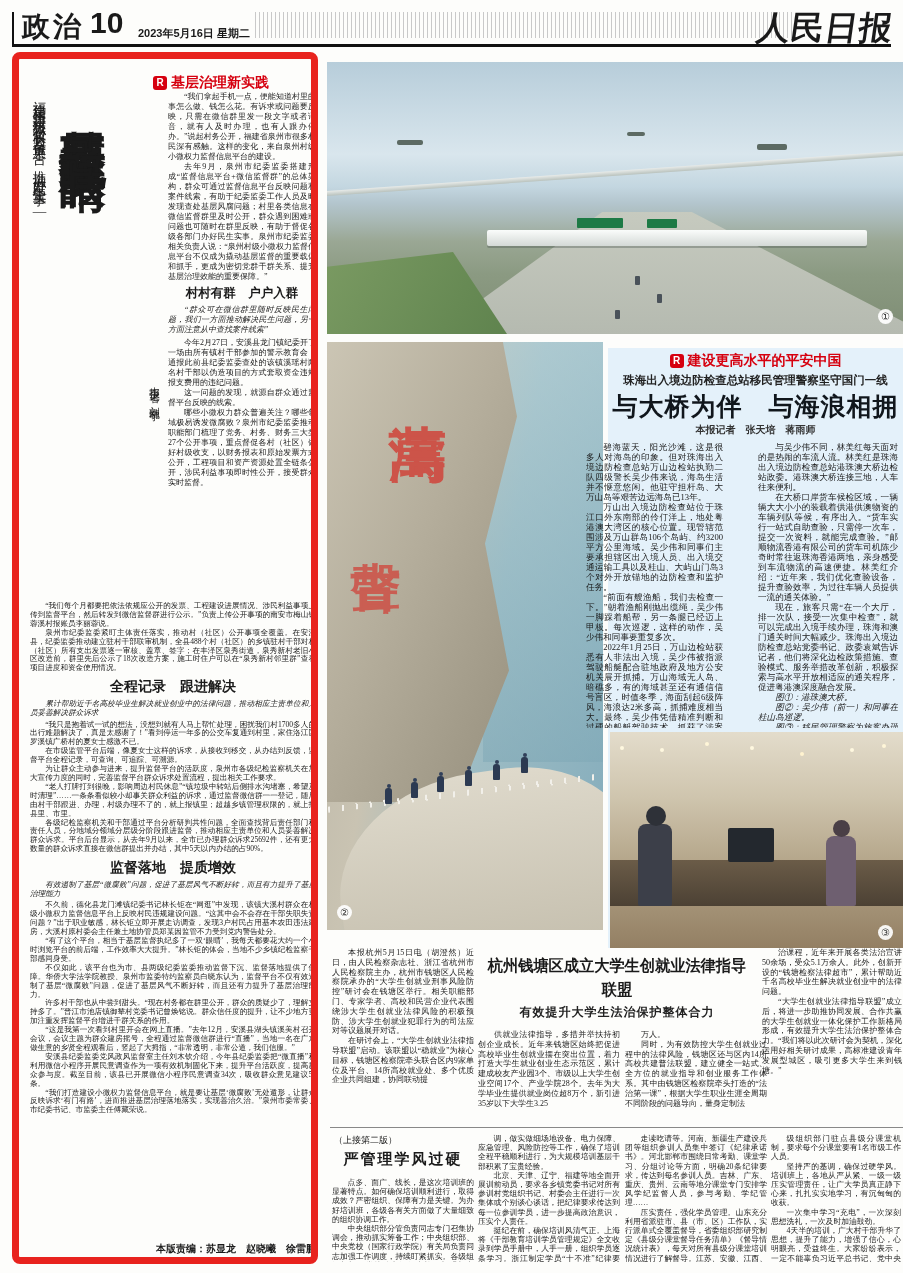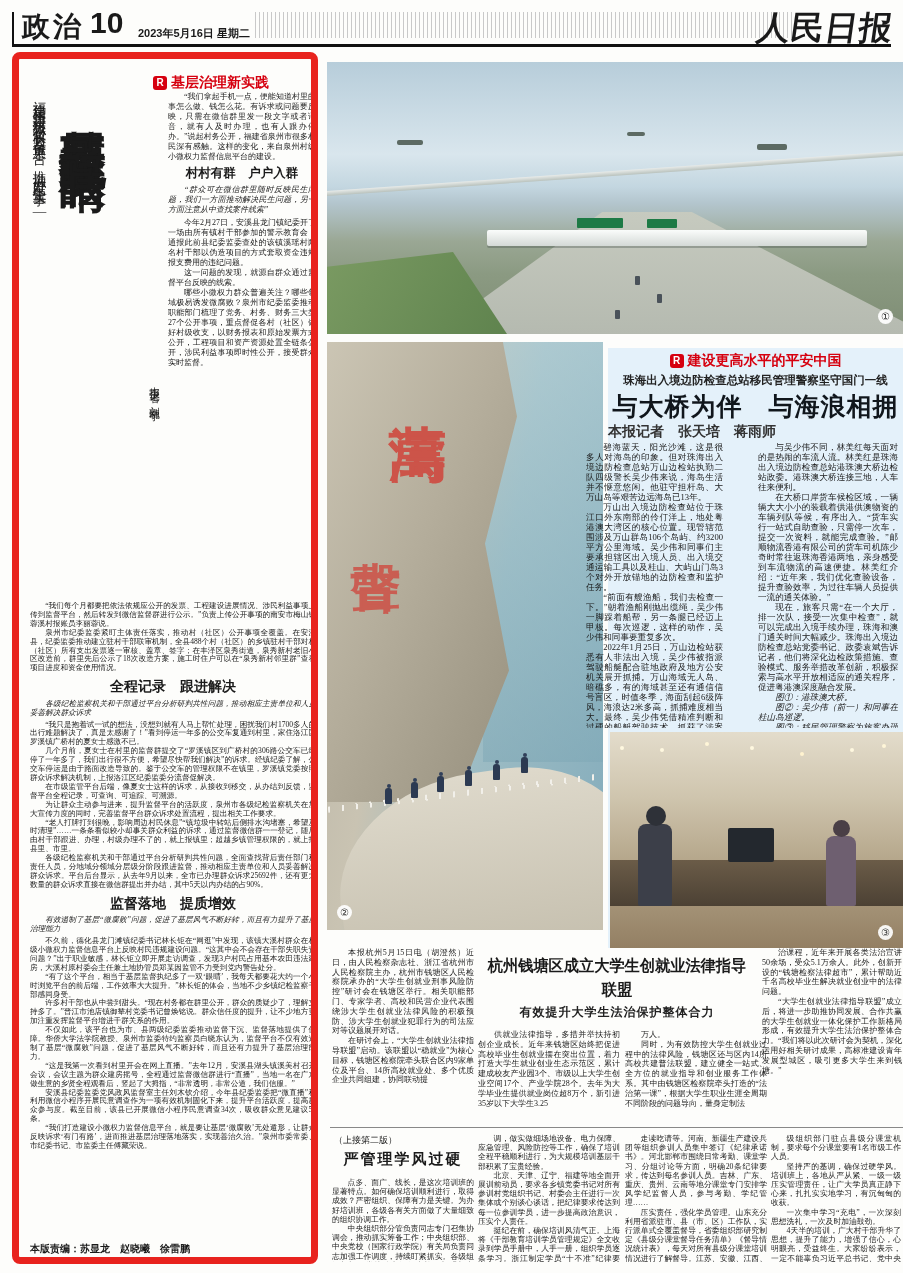--- a/index.html
+++ b/index.html
@@ -42,21 +42,21 @@
     margin-right:4px; vertical-align:1px; }
 
   .flow { position:absolute; overflow:hidden; text-align:justify; }
   .flow p { text-indent:2em; }
   .narrow { font-size:8px; line-height:10px; }
   .wide { font-size:7.6px; line-height:8.9px; }
   .inline-head { text-align:center; font-weight:bold; font-size:12.5px; line-height:1.25;
     font-family:"Liberation Sans","DejaVu Sans",sans-serif; margin:4px 0 3px; }
   .wide .inline-head { font-size:14px; margin:5px 0 4px; }
   .intro { font-style:italic; color:#222; text-indent:2em; margin-bottom:3px; }
-  .page-footer { position:absolute; left:30px; top:1242px; width:286px; text-align:left;
+  .page-footer { position:absolute; left:30px; top:1242px; width:286px; text-align:right;
     font-weight:bold; font-size:10px; font-family:"Liberation Sans",sans-serif; }
 
   
   .photo { position:absolute; overflow:hidden; }
   .marker { position:absolute; width:15px; height:15px; border-radius:50%;
     background:rgba(255,255,255,.92); color:#333; font:10px/15px "Liberation Sans",sans-serif;
     text-align:center; }
 
   
   .p1 { left:327px; top:62px; width:576px; height:272px;
@@ -104,22 +104,22 @@
   .p3 .head { position:absolute; background:#2e3138; border-radius:50%; }
 
   
   .blue-panel { position:absolute; left:608px; top:348px; width:295px; height:600px; background:#e4f1fa; }
   .ra-kicker { position:absolute; left:608px; top:352px; width:295px; text-align:center;
     font-weight:bold; color:#d6000f; font-family:"Liberation Sans",sans-serif; font-size:14px; }
   .ra-sub { position:absolute; left:608px; top:373px; width:295px; text-align:center;
     font-weight:bold; font-size:11.5px; font-family:"Liberation Sans",sans-serif; color:#222; }
   .ra-headline { position:absolute; left:608px; top:390px; width:295px; text-align:center;
     font-weight:bold; font-size:25px; letter-spacing:1px; font-family:"Liberation Sans",sans-serif; color:#10161c; }
-  .ra-byline { position:absolute; left:608px; top:423px; width:295px; 
-    font-size:14px; font-weight:bold; color:#333; }
+  .ra-byline { position:absolute; left:608px; top:423px; width:295px; text-align:center;
+    font-size:10px; font-weight:bold; color:#333; }
   .ra-col { font-size:8.6px; line-height:10px; }
   .captions p { font-style:italic; }
 
   
   .hz-headline { position:absolute; left:478px; top:954px; width:278px; text-align:center;
     font-weight:bold; font-size:16px; line-height:1.5; font-family:"Liberation Sans",sans-serif;
     transform:scaleX(.95); transform-origin:center; }
   .hz-sub { position:absolute; left:478px; top:1004px; width:278px; text-align:center;
     font-weight:bold; font-size:12px; letter-spacing:1px; font-family:Liberation Mono, monospace; color:#222; }
   .hz-col { font-size:8px; line-height:9.8px; }
@@ -151,52 +151,52 @@
   <div class="v-headline">基层监督执纪多了一双『眼睛』</div>
   <div class="v-byline">本报记者　刘晓宇</div>
 
   <div class="col-kicker" style="left:153px;top:74px;font-size:14px;">
     <span class="rbadge">R</span><span>基层治理新实践</span>
   </div>
 
   <div class="flow narrow" style="left:168px;top:92px;width:148px;height:502px;">
     <div>
         <p>“我们拿起手机一点，便能知道村里的事怎么做、钱怎么花。有诉求或问题要反映，只需在微信群里发一段文字或者语音，就有人及时办理，也有人跟办催办。”说起村务公开，福建省泉州市很多村民深有感触。这样的变化，来自泉州村级小微权力监督信息平台的建设。</p>
+        <p>去年9月，泉州市纪委监委搭建形成“监督信息平台+微信监督群”的总体架构，群众可通过监督信息平台反映问题和案件线索，有助于纪委监委工作人员及时发现查处基层风腐问题；村里各类信息在微信监督群里及时公开，群众遇到困难或问题也可随时在群里反映，有助于督促各级各部门办好民生实事。泉州市纪委监委相关负责人说：“泉州村级小微权力监督信息平台不仅成为撬动基层监督的重要载体和抓手，更成为密切党群干群关系、提升基层治理效能的重要保障。”</p>
       </div>
     <div class="inline-head">村村有群　户户入群</div>
     <div class="intro">“群众可在微信群里随时反映民生问题，我们一方面推动解决民生问题，另一方面注意从中查找案件线索”</div>
     <div>
         <p>今年2月27日，安溪县龙门镇纪委开了一场由所有镇村干部参加的警示教育会，通报此前县纪委监委查处的该镇溪瑶村两名村干部以伪造项目的方式套取资金违规报支费用的违纪问题。</p>
         <p>这一问题的发现，就源自群众通过监督平台反映的线索。</p>
         <p>哪些小微权力群众普遍关注？哪些领域极易诱发微腐败？泉州市纪委监委推动职能部门梳理了党务、村务、财务三大类27个公开事项，重点督促各村（社区）做好村级收支，以财务报表和原始发票方式公开，工程项目和资产资源处置全链条公开，涉民利益事项即时性公开，接受群众实时监督。</p>
       </div>
   </div>
 
   <div class="flow wide" style="left:30px;top:602px;width:286px;height:636px;">
     <div>
         <p>“我们每个月都要把依法依规应公开的发票、工程建设进展情况、涉民利益事项上传到监督平台，然后转发到微信监督群进行公示。”负责上传公开事项的南安市梅山镇蓉溪村报账员李丽蓉说。</p>
         <p>泉州市纪委监委紧盯主体责任落实，推动村（社区）公开事项全覆盖。在安溪县，纪委监委推动建立驻村干部联审机制，全县488个村（社区）的乡镇驻村干部对村（社区）所有支出发票逐一审核、盖章、签字；在丰泽区泉秀街道，泉秀新村老旧小区改造前，群里先后公示了18次改造方案，施工时住户可以在“泉秀新村邻里群”查看项目进度和资金使用情况。</p>
       </div>
     <div class="inline-head">全程记录　跟进解决</div>
-    <div class="intro">各级纪检监察机关和干部通过平台分析研判共性问题，推动相应主责单位和人员妥善解决群众诉求</div>
+    <div class="intro">累计帮助近千名高校毕业生解决就业创业中的法律问题，推动相应主责单位和人员妥善解决群众诉求</div>
     <div>
         <p>“我只是抱着试一试的想法，没想到就有人马上帮忙处理，困扰我们村1700多人的出行难题解决了，真是太感谢了！”看到停运一年多的公交车复通到村里，家住洛江区罗溪镇广桥村的夏女士感激不已。</p>
-        <p>几个月前，夏女士在村里的监督群提交了“罗溪镇区到广桥村的306路公交车已经停了一年多了，我们出行很不方便，希望尽快帮我们解决”的诉求。经镇纪委了解，公交车停运是由于路面改造导致的。鉴于公交车的管理权限不在镇里，罗溪镇党委按照群众诉求解决机制，上报洛江区纪委监委分流督促解决。</p>
         <p>在市级监管平台后端，像夏女士这样的诉求，从接收到移交，从办结到反馈，监督平台全程记录，可查询、可追踪、可溯源。</p>
         <p>为让群众主动参与进来，提升监督平台的活跃度，泉州市各级纪检监察机关在加大宣传力度的同时，完善监督平台群众诉求处置流程，提出相关工作要求。</p>
         <p>“老人打牌打到很晚，影响周边村民休息”“镇垃圾中转站后侧排水沟堵塞，希望及时清理”……一条条看似较小却事关群众利益的诉求，通过监督微信群一一登记，随后由村干部跟进、办理，村级办理不了的，就上报镇里；超越乡镇管理权限的，就上报县里、市里。</p>
         <p>各级纪检监察机关和干部通过平台分析研判共性问题，全面查找背后责任部门和责任人员，分地域分领域分层级分阶段跟进监督，推动相应主责单位和人员妥善解决群众诉求。平台后台显示，从去年9月以来，全市已办理群众诉求25692件，还有更大数量的群众诉求直接在微信群提出并办结，其中5天以内办结的占90%。</p>
       </div>
     <div class="inline-head">监督落地　提质增效</div>
     <div class="intro">有效遏制了基层“微腐败”问题，促进了基层风气不断好转，而且有力提升了基层治理能力</div>
     <div>
         <p>不久前，德化县龙门滩镇纪委书记林长钜在“网逛”中发现，该镇大溪村群众在村级小微权力监督信息平台上反映村民违规建设问题。“这其中会不会存在干部失职失责问题？”出于职业敏感，林长钜立即开展走访调查，发现3户村民占用基本农田违法建房，大溪村原村委会主任兼土地协管员郑某因监管不力受到党内警告处分。</p>
         <p>“有了这个平台，相当于基层监督执纪多了一双‘眼睛’，我每天都要花大约一个小时浏览平台的前后端，工作效率大大提升。”林长钜的体会，当地不少乡镇纪检监察干部感同身受。</p>
+        <p>不仅如此，该平台也为市、县两级纪委监委推动监督下沉、监督落地提供了保障。华侨大学法学院教授、泉州市监委特约监察员白晓东认为，监督平台不仅有效遏制了基层“微腐败”问题，促进了基层风气不断好转，而且还有力提升了基层治理能力。</p>
         <p>许多村干部也从中尝到甜头。“现在村务都在群里公开，群众的质疑少了，理解支持多了。”晋江市池店镇御辇村党委书记曾焕铭说。群众信任度的提升，让不少地方更加注重发挥监督平台增进干群关系的作用。</p>
-        <p>不仅如此，该平台也为市、县两级纪委监委推动监督下沉、监督落地提供了保障。华侨大学法学院教授、泉州市监委特约监察员白晓东认为，监督平台不仅有效遏制了基层“微腐败”问题，促进了基层风气不断好转，而且还有力提升了基层治理能力。</p>
         <p>“这是我第一次看到村里开会在网上直播。”去年12月，安溪县湖头镇溪美村召开会议，会议主题为群众建房摇号，全程通过监督微信群进行“直播”，当地一名在广东做生意的乡贤全程观看后，竖起了大拇指，“非常透明，非常公道，我们信服。”</p>
         <p>安溪县纪委监委党风政风监督室主任刘木钦介绍，今年县纪委监委把“微直播”和利用微信小程序开展民意调查作为一项有效机制固化下来，提升平台活跃度，提高群众参与度。截至目前，该县已开展微信小程序民意调查34次，吸收群众意见建议51条。</p>
         <p>“我们打造建设小微权力监督信息平台，就是要让基层‘微腐败’无处遁形，让群众反映诉求‘有门有路’，进而推进基层治理落地落实，实现善治久治。”泉州市委常委、市纪委书记、市监委主任傅藏荣说。</p>
       </div>
   </div>
 
   <div class="page-footer">本版责编：苏显龙　赵晓曦　徐雷鹏</div>
 
   <div class="red-box"></div>
 

